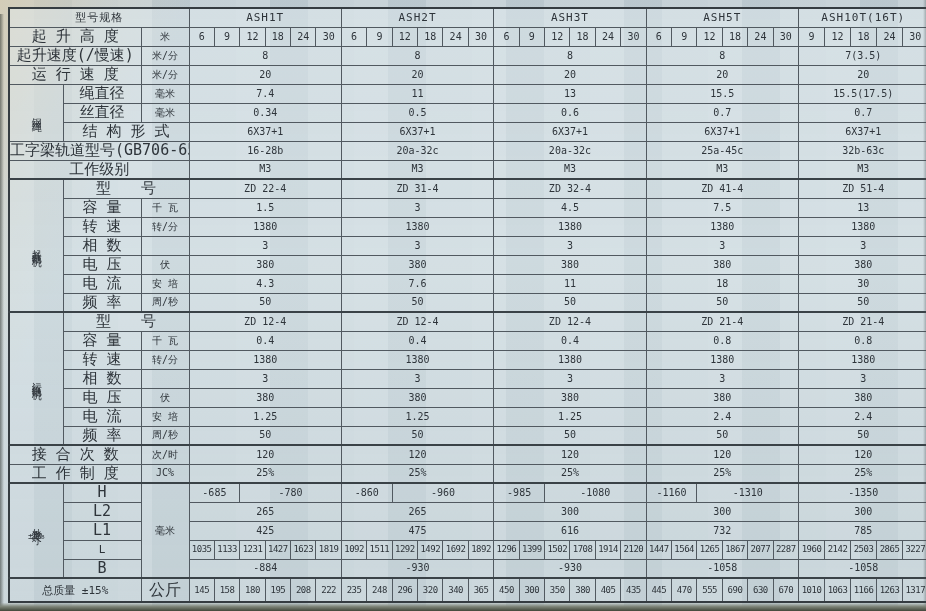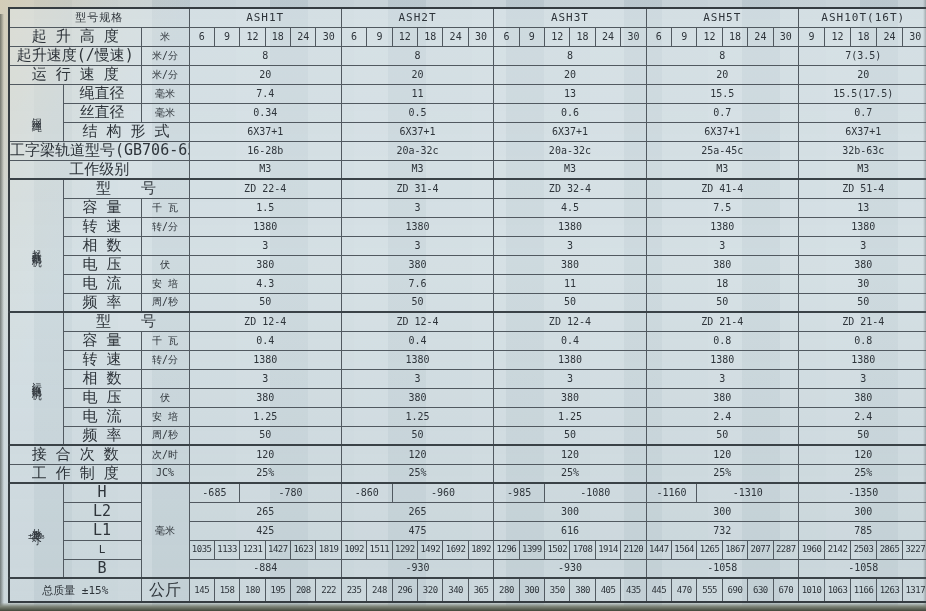--- a/index.html
+++ b/index.html
@@ -426,21 +426,21 @@
           <td>180</td>
           <td>195</td>
           <td>208</td>
           <td>222</td>
           <td>235</td>
           <td>248</td>
           <td>296</td>
           <td>320</td>
           <td>340</td>
           <td>365</td>
-          <td>280</td>
+          <td>450</td>
           <td>300</td>
           <td>350</td>
           <td>380</td>
           <td>405</td>
           <td>435</td>
           <td>445</td>
           <td>470</td>
           <td>555</td>
           <td>690</td>
           <td>630</td>

